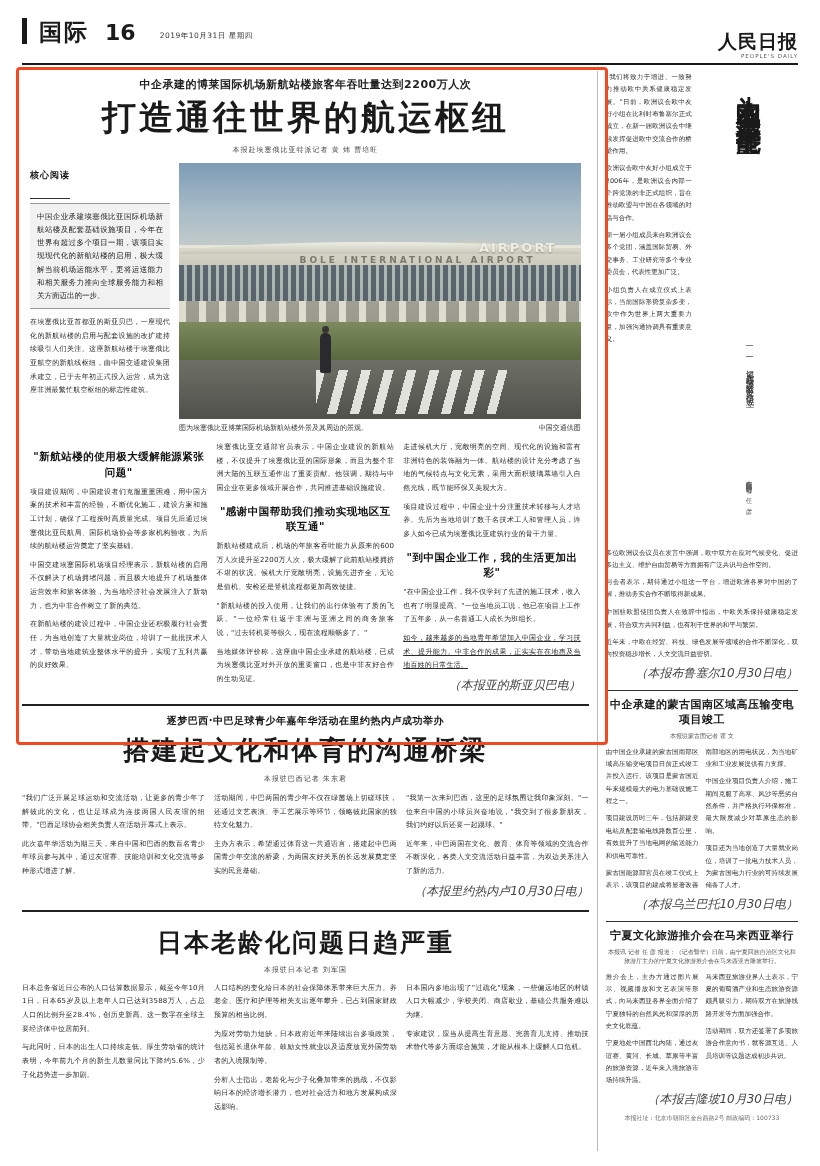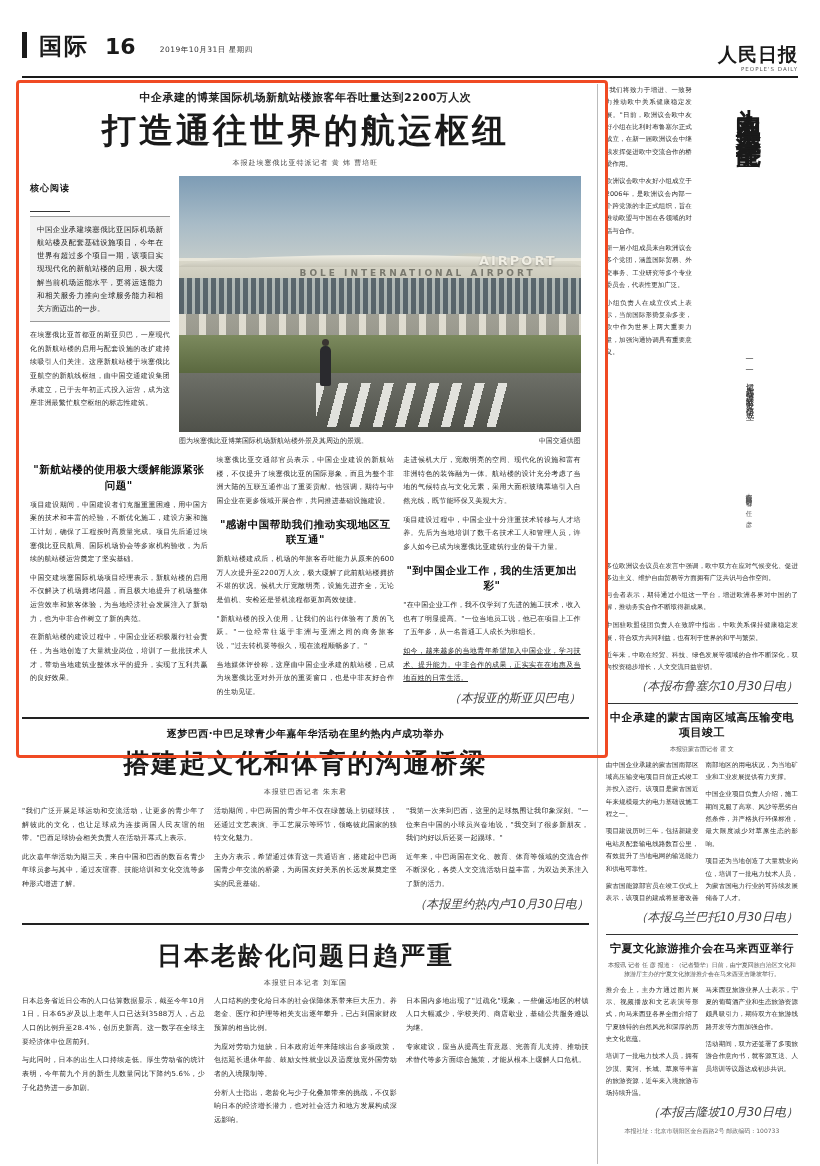--- a/index.html
+++ b/index.html
@@ -20,24 +20,24 @@
     height: 1166px;
     position: relative;
     background: #fff;
     box-sizing: border-box;
     padding: 18px 22px 10px 22px;
   }
 
   
   .masthead {
     display: flex;
-    align-items: flex-end;
+    align-items: flex-start;
     height: 40px;
     border-bottom: 2.5px solid #1a1a1a;
-    padding-bottom: 18px;
+    padding-bottom: 5px;
     position: relative;
   }
   .mast-left {
     display: flex;
     align-items: flex-end;
     gap: 10px;
   }
   .mast-bar {
     width: 5px;
     height: 26px;
@@ -594,21 +594,21 @@
         <div class="signoff">（本报乌兰巴托10月30日电）</div>
       </div>
 
       <div class="rail-rule"></div>
 
       <div>
         <div class="rail-head">宁夏文化旅游推介会在马来西亚举行</div>
         <div class="rail-byline">本报讯    记者    任 彦    报道：（记者暨华）日前，由宁夏回族自治区文化和旅游厅主办的宁夏文化旅游推介会在马来西亚吉隆坡举行。</div>
         <div class="rail-2col">
           <div class="rail-text">推介会上，主办方通过图片展示、视频播放和文艺表演等形式，向马来西亚各界全面介绍了宁夏独特的自然风光和深厚的历史文化底蕴。</div>
-          <div class="rail-text" style="margin-top:5px;">培训了一批电力技术人员，拥有沙漠、黄河、长城、草原等丰富的旅游资源，近年来入境旅游市场持续升温。</div>
+          <div class="rail-text" style="margin-top:5px;">宁夏地处中国西北内陆，通过友谊赛、黄河、长城、草原等丰富的旅游资源，近年来入境旅游市场持续升温。</div>
           <div class="rail-text" style="margin-top:5px;">马来西亚旅游业界人士表示，宁夏的葡萄酒产业和生态旅游资源颇具吸引力，期待双方在旅游线路开发等方面加强合作。</div>
           <div class="rail-text" style="margin-top:5px;">活动期间，双方还签署了多项旅游合作意向书，就客源互送、人员培训等议题达成初步共识。</div>
         </div>
         <div class="signoff">（本报吉隆坡10月30日电）</div>
       </div>
 
       <div class="footer-note">本报社址：北京市朝阳区金台西路2号    邮政编码：100733</div>
 
     </div>
 

